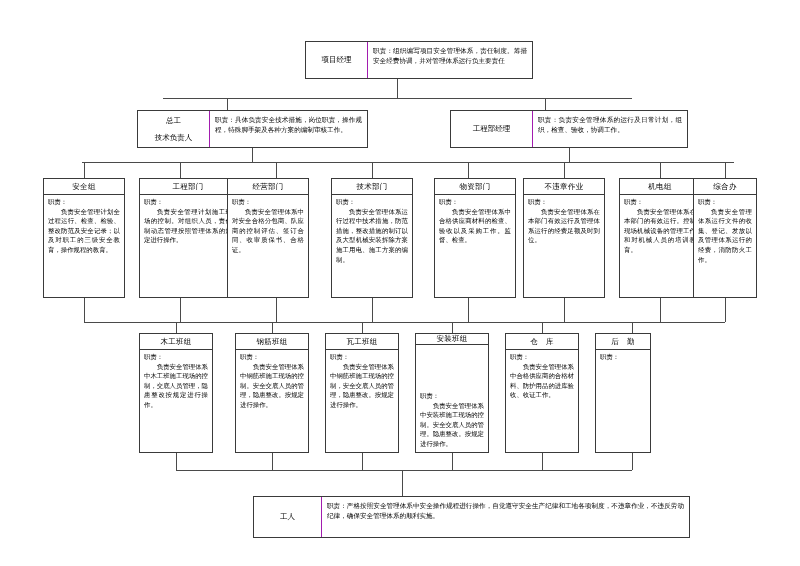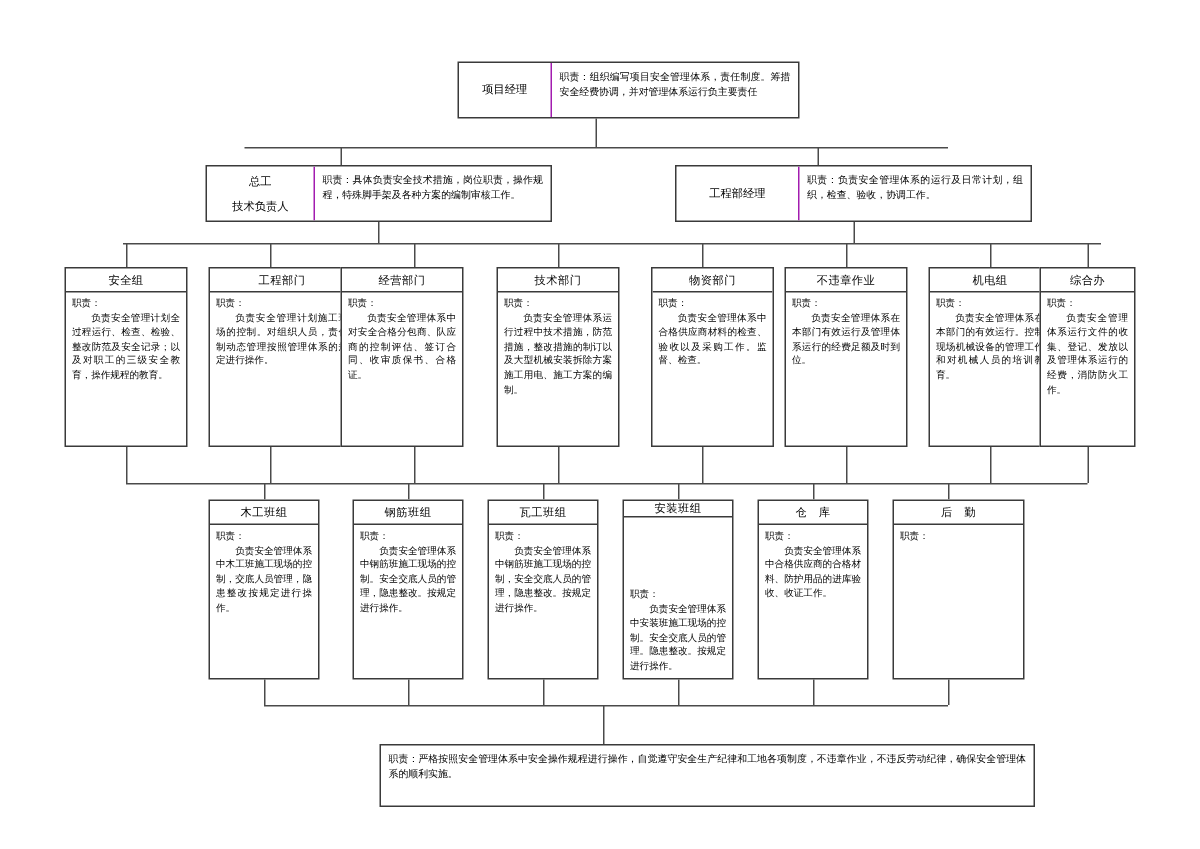--- a/index.html
+++ b/index.html
@@ -201,30 +201,31 @@
     </div>
     <div class="conn vline" style="background: rgb(74, 74, 74); left: 542px; top: 322px; width: 1px; height: 11px;"></div>
     <div class="node vert" style="left: 505px; top: 333px; width: 74px; height: 120px;">
       <div class="title">仓　库</div>
       <div class="duty">
         <span class="lead">职责：</span>
         <span class="indent">负责安全管理体系中合格供应商的合格材料、防护用品的进库验收、收证工作。</span>
       </div>
     </div>
     <div class="conn vline" style="background: rgb(74, 74, 74); left: 632px; top: 322px; width: 1px; height: 11px;"></div>
-    <div class="node vert" style="left: 595px; top: 333px; width: 88px; height: 120px;">
+    <div class="node vert" style="left: 595px; top: 333px; width: 56px; height: 120px;">
       <div class="title">后　勤</div>
       <div class="duty">
         <span class="lead">职责：</span>
       </div>
     </div>
     <div class="conn vline" style="background: rgb(74, 74, 74); left: 176px; top: 453px; width: 1px; height: 17px;"></div>
     <div class="conn vline" style="background: rgb(74, 74, 74); left: 272px; top: 453px; width: 1px; height: 17px;"></div>
     <div class="conn vline" style="background: rgb(74, 74, 74); left: 362px; top: 453px; width: 1px; height: 17px;"></div>
     <div class="conn vline" style="background: rgb(74, 74, 74); left: 452px; top: 453px; width: 1px; height: 17px;"></div>
     <div class="conn vline" style="background: rgb(74, 74, 74); left: 542px; top: 453px; width: 1px; height: 17px;"></div>
     <div class="conn vline" style="background: rgb(74, 74, 74); left: 632px; top: 453px; width: 1px; height: 17px;"></div>
     <div class="conn hline" style="background: rgb(74, 74, 74); left: 176px; top: 470px; width: 456px; height: 1px;"></div>
     <div class="conn vline" style="background: rgb(74, 74, 74); left: 402px; top: 470px; width: 1px; height: 26px;"></div>
     <div class="node horiz" style="left: 253px; top: 496px; width: 437px; height: 42px;">
+      <div class="title" style="width: 68px;">工人</div>
       <div class="duty">职责：严格按照安全管理体系中安全操作规程进行操作，自觉遵守安全生产纪律和工地各项制度，不违章作业，不违反劳动纪律，确保安全管理体系的顺利实施。</div>
     </div>
   </div>
 
 </body></html>

